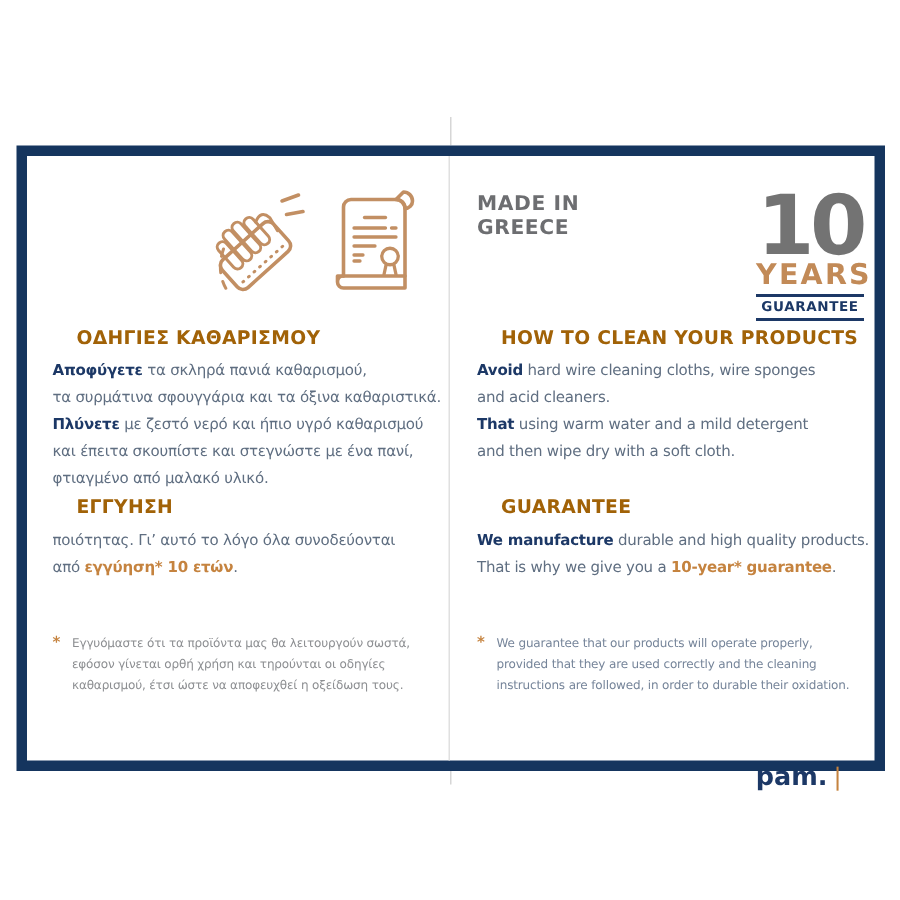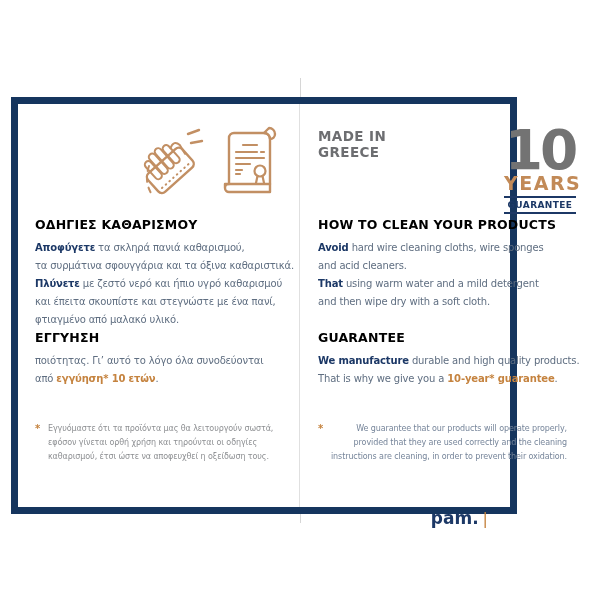--- a/index.html
+++ b/index.html
@@ -4,21 +4,21 @@
 <style>
   html,body{margin:0;padding:0;}
   body{
     width:600px;height:600px;background:#ffffff;position:relative;overflow:hidden;
     font-family:"DejaVu Sans","Liberation Sans",sans-serif;
   }
   .fold{position:absolute;width:1px;background:#d6d6d6;left:300px;}
   .fold.top{top:78px;height:19px;}
   .fold.bottom{top:514px;height:9px;}
   .card{
-    position:absolute;left:11px;top:97px;width:506px;height:417px;
+    position:absolute;left:11px;top:97px;width:579px;height:417px;
     border:7px solid #15355e;background:#ffffff;box-sizing:border-box;
   }
   .fold-inner{position:absolute;left:281px;top:0;height:403px;width:1px;background:#e0e0e0;}
   .icons-row{position:absolute;left:124px;top:20px;display:flex;gap:10px;}
   .icons-row svg{display:block;}
   .made-in{
     position:absolute;left:300px;top:24px;
     font-size:13.5px;font-weight:bold;color:#6d6e71;line-height:16px;letter-spacing:.4px;
   }
   .badge{position:absolute;left:486px;top:25px;width:72px;text-align:center;}
@@ -27,31 +27,31 @@
   .badge .gtee{
     margin-top:3px;font-size:9px;font-weight:bold;color:#1c3866;letter-spacing:.4px;
     border-top:2px solid #1c3866;border-bottom:2px solid #1c3866;padding:2px 0;
   }
   .col{position:absolute;width:266px;}
   .col.gr{left:17px;}
   .col.en{left:300px;}
   .sec-clean{top:113px;}
   .sec-gtee{top:226px;}
   .sec h3{
-    margin:0 0 7px 0;font-size:12.5px;font-weight:bold;color:#000000;letter-spacing:.2px;
+    margin:0 0 7px 16px;font-size:12.5px;font-weight:bold;color:#a16207;letter-spacing:.2px;
   }
   .bline{display:block;font-size:10px;line-height:18px;color:#5f6e81;white-space:nowrap;letter-spacing:-.15px;}
   .bline b{color:#1c3866;margin-top:16px;}
   .accent{color:#c5833f;font-weight:bold;}
   .footnote{top:318px;display:flex;}
   .footnote .star{color:#c5833f;font-size:10px;font-weight:bold;width:13px;flex:none;line-height:14px;}
   .fn-lines{font-size:8px;line-height:14px;letter-spacing:-.1px;}
   .fn-lines span{display:block;white-space:nowrap;}
   .gr .fn-lines{color:#8d8f92;}
-  .en .fn-lines{color:#76859a;text-align:right;}
+  .en .fn-lines{color:#76859a;}
   .brand{position:absolute;right:22px;top:377px;font-size:17px;font-weight:bold;color:#1c3866;line-height:18px;margin-top:28px;}
   .brand .cursor{color:#c5833f;font-weight:normal;margin-left:4px;font-size:16px;}
 </style>
 </head>
 <body>
 
 <div class="fold top"></div>
 <div class="fold bottom"></div>
 
 <div class="card">
@@ -138,18 +138,18 @@
     <h3>GUARANTEE</h3>
     <span class="bline"><b>We manufacture</b><span> durable and high quality products.</span></span>
     <span class="bline"><span>That is why we give you a </span><span class="accent">10-year* guarantee</span><span>.</span></span>
   </div>
 
   <div class="col en footnote">
     <span class="star">*</span>
     <span class="fn-lines">
       <span>We guarantee that our products will operate properly,</span>
       <span>provided that they are used correctly and the cleaning</span>
-      <span>instructions are cleaning, in order to prevent their oxidation.</span>
+      <span>instructions are followed, in order to durable their oxidation.</span>
     </span>
   </div>
 
   <div class="brand"><span>pam</span><span>.</span><span class="cursor">|</span></div>
 </div>
 
 </body></html>

